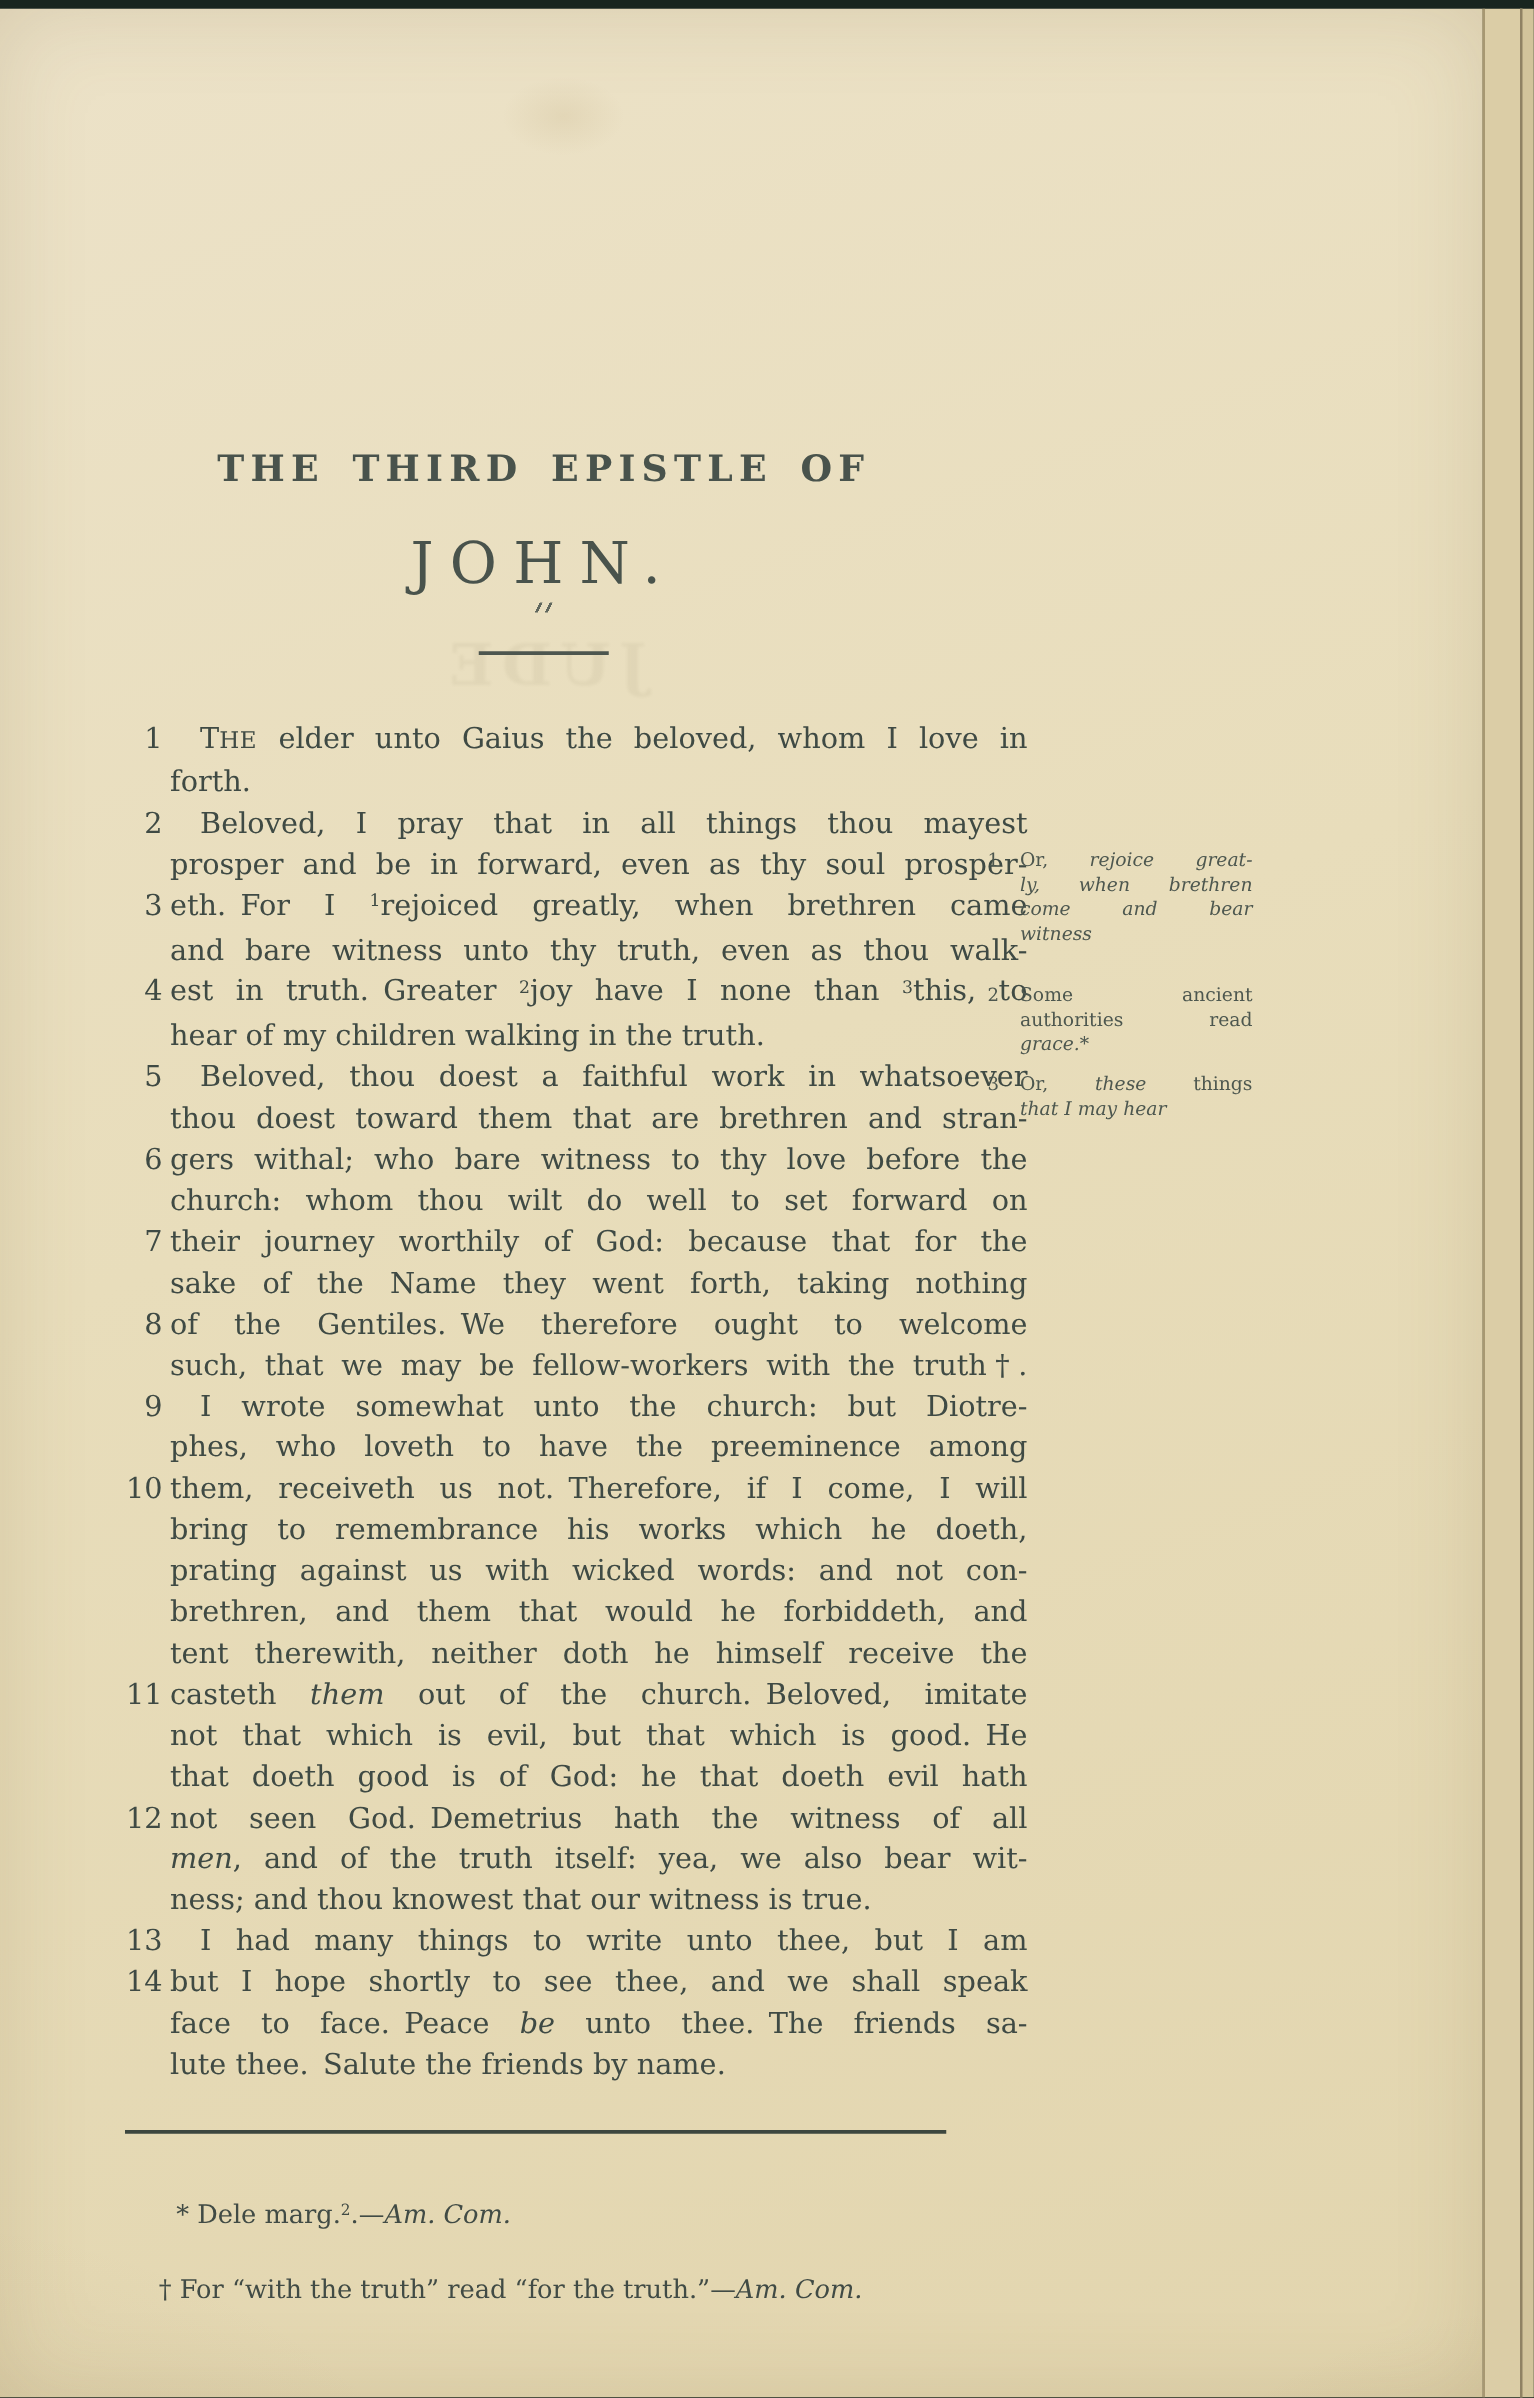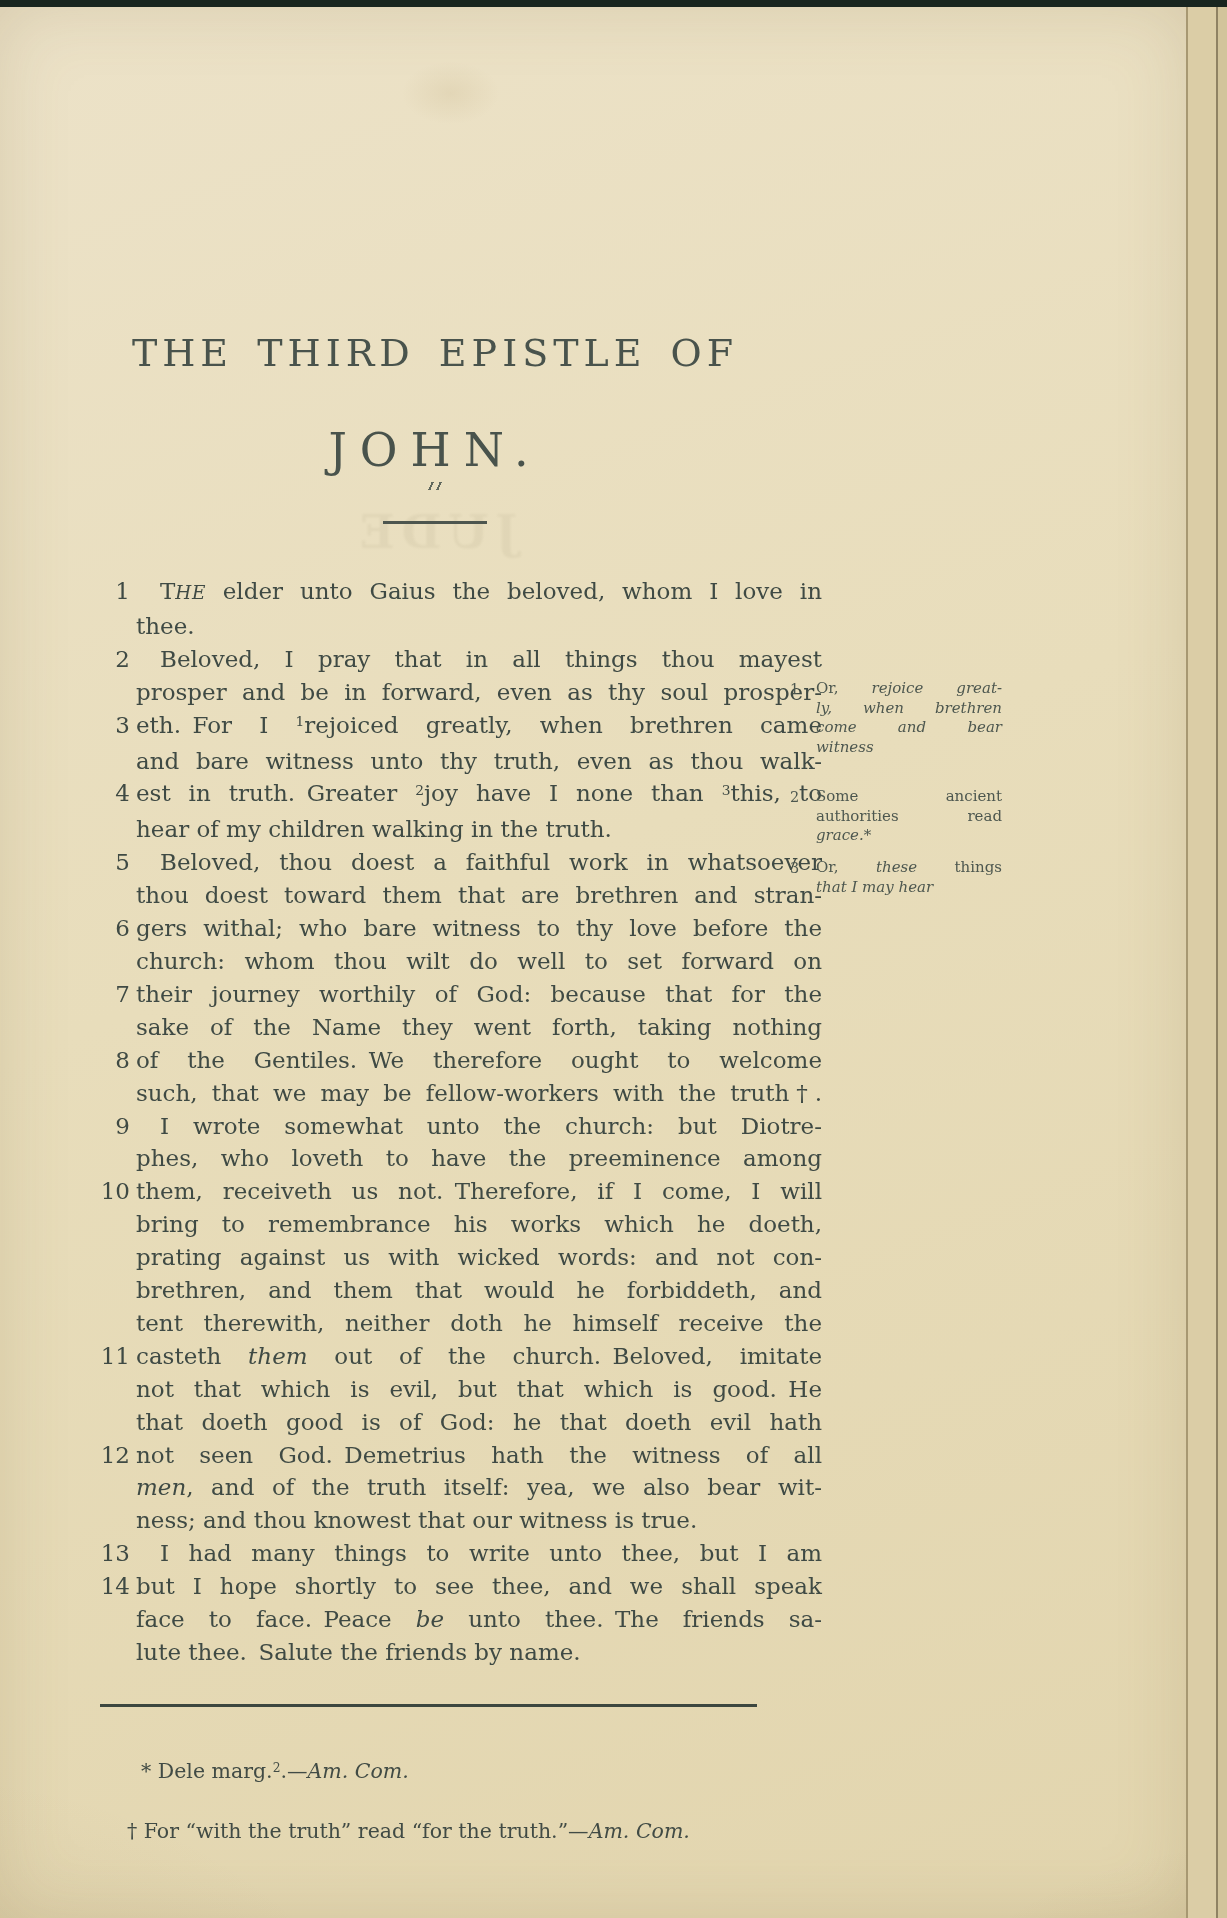--- a/index.html
+++ b/index.html
@@ -22,22 +22,22 @@
   .edgeB{position:absolute;left:1216px;top:7px;width:11px;height:1911px;
     background:#d2c49b;border-left:2px solid #8f8263;}
 
   .ghost{
     position:absolute;top:498px;left:95px;width:680px;text-align:center;
     transform:scaleX(-1);opacity:.06;font-size:46px;font-weight:bold;
     letter-spacing:7px;color:#5c5230;filter:blur(1.3px);pointer-events:none;
   }
 
   .title-block{position:absolute;left:95px;top:0;width:680px;height:560px;color:#49534c;}
-  .t1{position:absolute;top:324px;left:0;width:100%;text-align:center;
-      font-size:38px;letter-spacing:5px;word-spacing:7px;}
+  .t1{position:absolute;top:351px;left:0;width:100%;text-align:center;
+      font-size:29px;letter-spacing:5px;word-spacing:7px;font-weight:bold;}
   .t2{position:absolute;top:416px;left:0;width:100%;text-align:center;
       font-size:46px;letter-spacing:13px;}
   .fwrap{position:absolute;top:468px;left:0;width:100%;text-align:center;}
   .flourish{display:inline-block;width:14px;height:8px;opacity:.85;
       background:
         linear-gradient(115deg, transparent 38%, #4a544d 38%, #4a544d 62%, transparent 62%),
         linear-gradient(115deg, transparent 38%, #4a544d 38%, #4a544d 62%, transparent 62%);
       background-size:6px 8px;background-position:0 0,8px 0;background-repeat:no-repeat;}
   .title-rule{position:absolute;top:514px;left:288px;width:104px;height:3px;background:#4d564f;}
 
@@ -45,21 +45,21 @@
     position:absolute;left:100px;top:568px;width:722px;
     font-size:23px;line-height:32.9px;color:#3f4a44;
   }
   .vline{display:flex;}
   .vnum{width:30px;flex:none;text-align:right;}
   .vtext{flex:1;margin-left:6px;}
   .vtext.j{text-align:justify;text-align-last:justify;}
   .vtext.indent{padding-left:24px;}
 
   .seg-i{font-style:italic;}
-  .seg-sc{font-size:.8em;letter-spacing:.5px;font-style:italic;}
+  .seg-sc{font-size:.8em;letter-spacing:.5px;}
   .seg-sup{font-size:.6em;position:relative;top:-.45em;}
 
   #margin-notes{position:absolute;left:0;top:0;width:100%;height:100%;
     color:#4d574f;pointer-events:none;}
   .mnote{position:absolute;left:790px;width:212px;display:flex;}
   .mnum{width:26px;flex:none;font-size:14.5px;line-height:19.6px;padding-top:1px;}
   .mbody{flex:1;font-size:15px;line-height:19.6px;}
   .mline.j{text-align:justify;text-align-last:justify;}
 
   .fn-rule{position:absolute;left:100px;top:1697px;width:657px;height:3px;background:#3d473f;}
@@ -79,21 +79,21 @@
     <div class="fwrap"><span class="flourish"></span></div>
     <div class="title-rule"></div>
   </div>
   <div id="text-block" class="text-block">
       <div class="vline">
         <div class="vnum">1</div>
         <div class="vtext j indent"><span class="seg-r">T</span><span class="seg-sc">HE</span><span class="seg-r"> elder unto Gaius the beloved, whom I love in</span></div>
       </div>
       <div class="vline">
         <div class="vnum"></div>
-        <div class="vtext"><span class="seg-r">thee.</span></div>
+        <div class="vtext"><span class="seg-r">forth.</span></div>
       </div>
       <div class="vline">
         <div class="vnum">2</div>
         <div class="vtext j indent"><span class="seg-r">Beloved, I pray that in all things thou mayest</span></div>
       </div>
       <div class="vline">
         <div class="vnum"></div>
         <div class="vtext j"><span class="seg-r">prosper and be in forward, even as thy soul prosper-</span></div>
       </div>
       <div class="vline">

